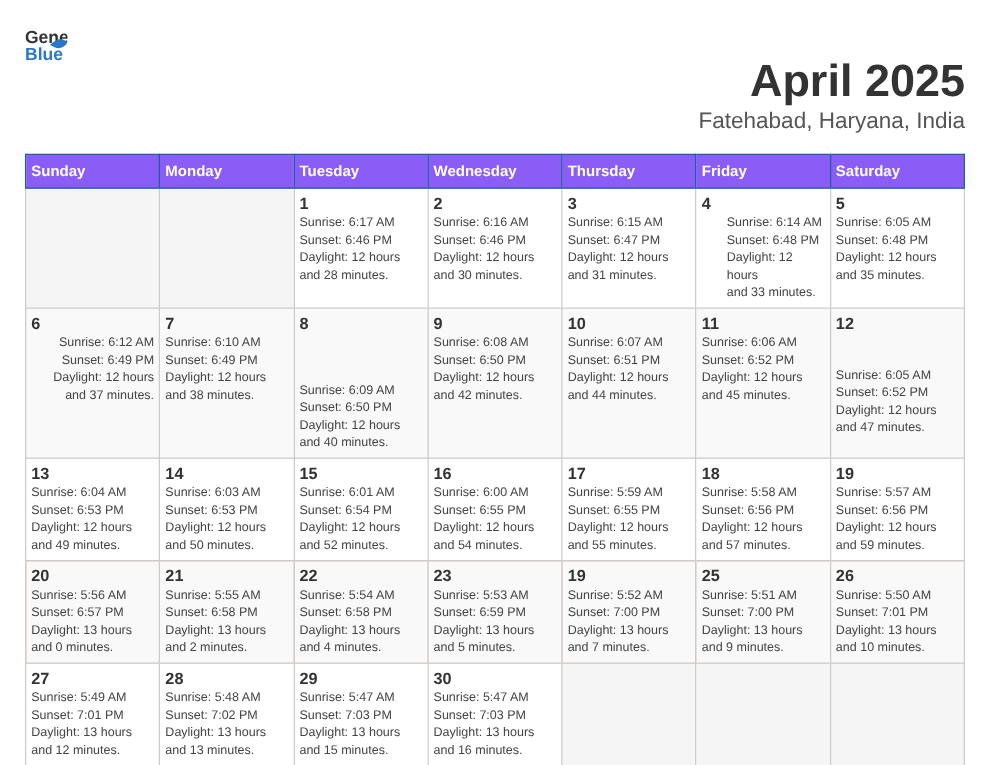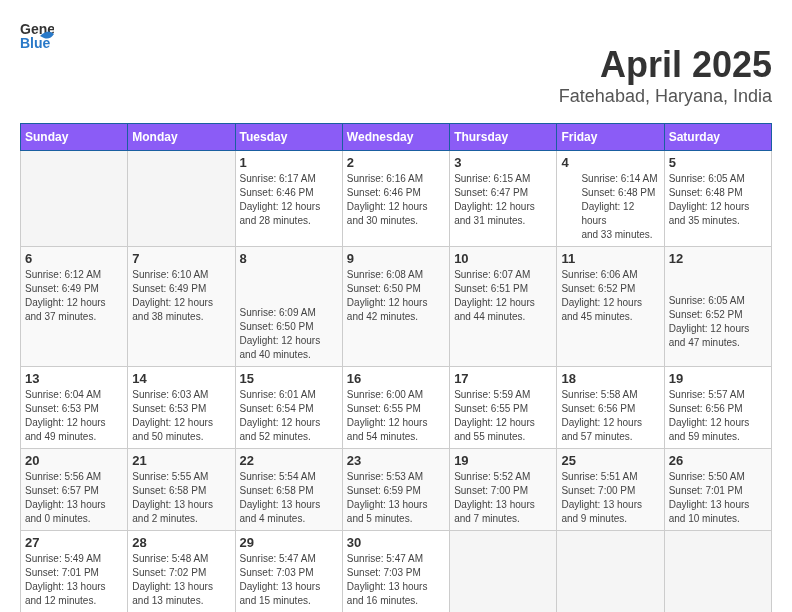--- a/index.html
+++ b/index.html
@@ -141,21 +141,21 @@
           <span class="day-number">5</span>
           <div class="day-info" style="white-space: pre-line;">Sunrise: 6:05 AM
 Sunset: 6:48 PM
 Daylight: 12 hours
 and 35 minutes.</div>
         </td>
       </tr>
       <tr style="background-color: rgb(245, 245, 245);">
         <td>
           <span class="day-number">6</span>
-          <div class="day-info" style="white-space: pre-line;">Sunrise: 6:12 AM
+          <div class="day-info" style="white-space: pre-line; text-align: right;">Sunrise: 6:12 AM
 Sunset: 6:49 PM
 Daylight: 12 hours
 and 37 minutes.</div>
         </td>
         <td>
           <span class="day-number">7</span>
           <div class="day-info" style="white-space: pre-line;">Sunrise: 6:10 AM
 Sunset: 6:49 PM
 Daylight: 12 hours
 and 38 minutes.</div>

